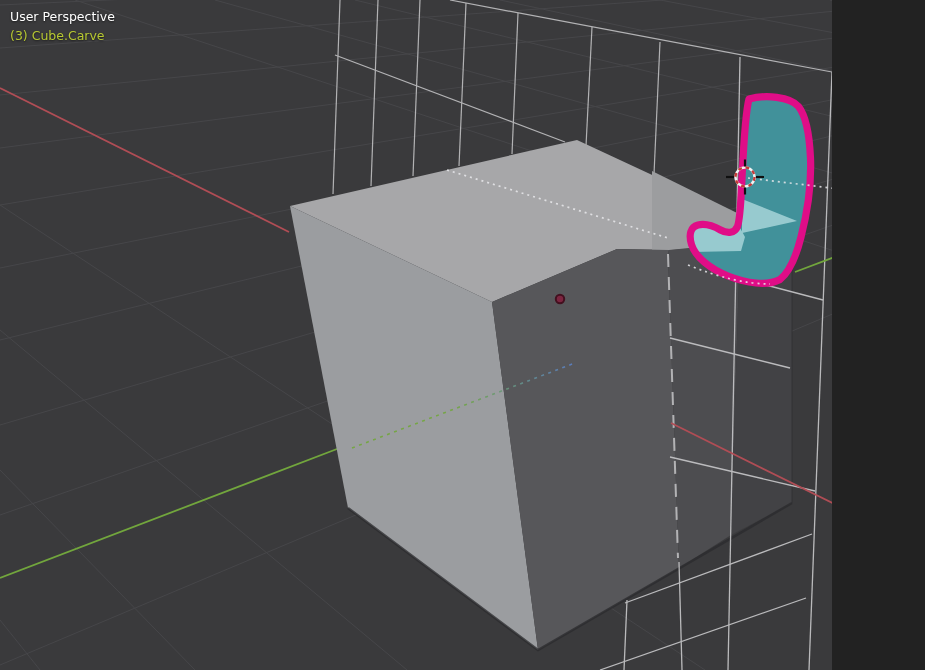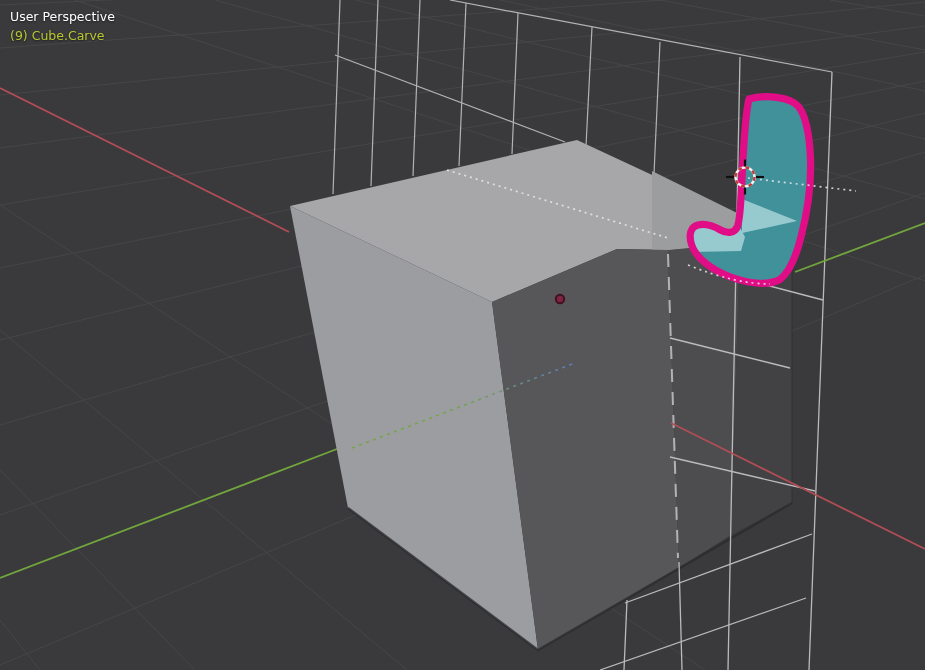--- a/index.html
+++ b/index.html
@@ -1,21 +1,22 @@
 <!DOCTYPE html>
 <html style="--c-background: #3a3a3c; --c-floor_grid: #47474a; --c-axis_x: #b04d55; --c-axis_y: #72a63d; --c-plane_grid: #c8c8ca; --c-dashed_line: #c4c4c6; --c-cube_top: #a7a7a9; --c-cube_top_dark: #9c9d9f; --c-cube_left: #9b9da0; --c-cube_right: #57575a; --c-cube_right_mid: #4d4d50; --c-cube_right_dark: #424245; --c-cube_shadow: #2b2b2d; --c-carve_fill: #41919a; --c-carve_fill_light: #9ccdd2; --c-carve_outline: #e00d87; --c-origin_fill: #7c2540; --c-origin_ring: #43101f; --c-cursor_red: #c23a38; --c-cursor_white: #f2f2f2; --c-cursor_black: #101010; --c-guide_dots: #e9e9ec; --c-guide_blue: #5b80c9; --c-text_title: #ffffff; --c-text_object: #b7c832;"><head>
 <meta charset="utf-8">
 <style>
   html,body{margin:0;padding:0;background:#222;}
   .viewport{
     position:relative;
-    width:925px;height:670px;
+    width:812px;height:670px;
     overflow:hidden;
     background:var(--c-background,#3a3a3c);
     font-family:"DejaVu Sans","Liberation Sans",sans-serif;
+    padding-left:20px;
   }
   .viewport svg{position:absolute;left:0;top:0;display:block;}
   .hud{
     position:absolute;left:10px;top:7px;z-index:5;
     pointer-events:none;
   }
   .hud .title{
     color:var(--c-text_title,#fff);
     font-size:12.5px;line-height:19px;
     text-shadow:0 1px 2px rgba(0,0,0,.55);
@@ -26,21 +27,21 @@
     text-shadow:0 1px 2px rgba(0,0,0,.55);
   }
 </style>
 </head>
 <body>
 
 <div class="viewport">
 
   <div class="hud">
     <div class="title">User Perspective</div>
-    <div class="objinfo">(9) Cube.Carve</div>
+    <div class="objinfo">(3) Cube.Carve</div>
   </div>
 
   <svg width="925" height="670" viewBox="0 0 925 670">
 
     <defs>
       <clipPath id="carveClip">
         <path d="M 749 99
                  C 765 94.5 790.5 96.5 798.5 106.5
                  C 806 116 809.5 136 810.5 158
                  C 811.5 183 807.5 212 801 237

